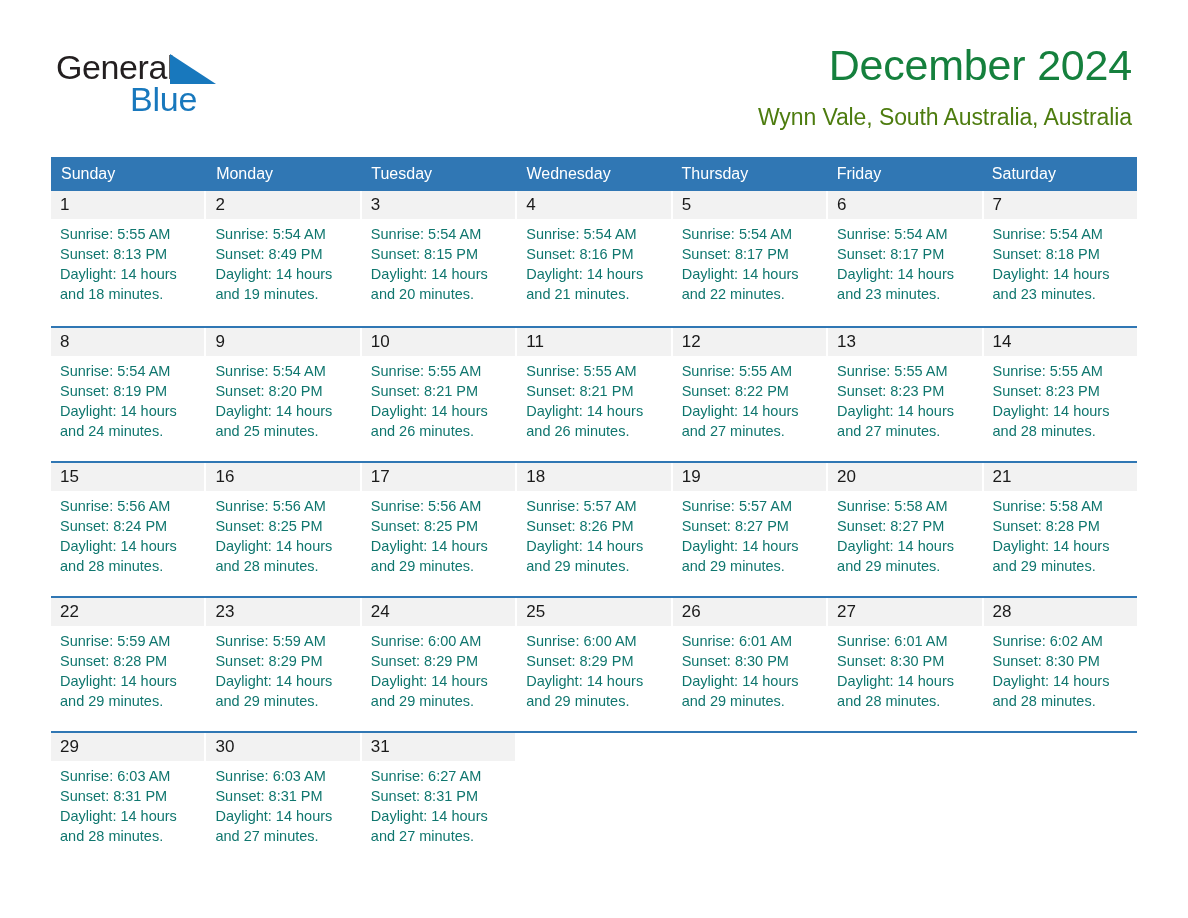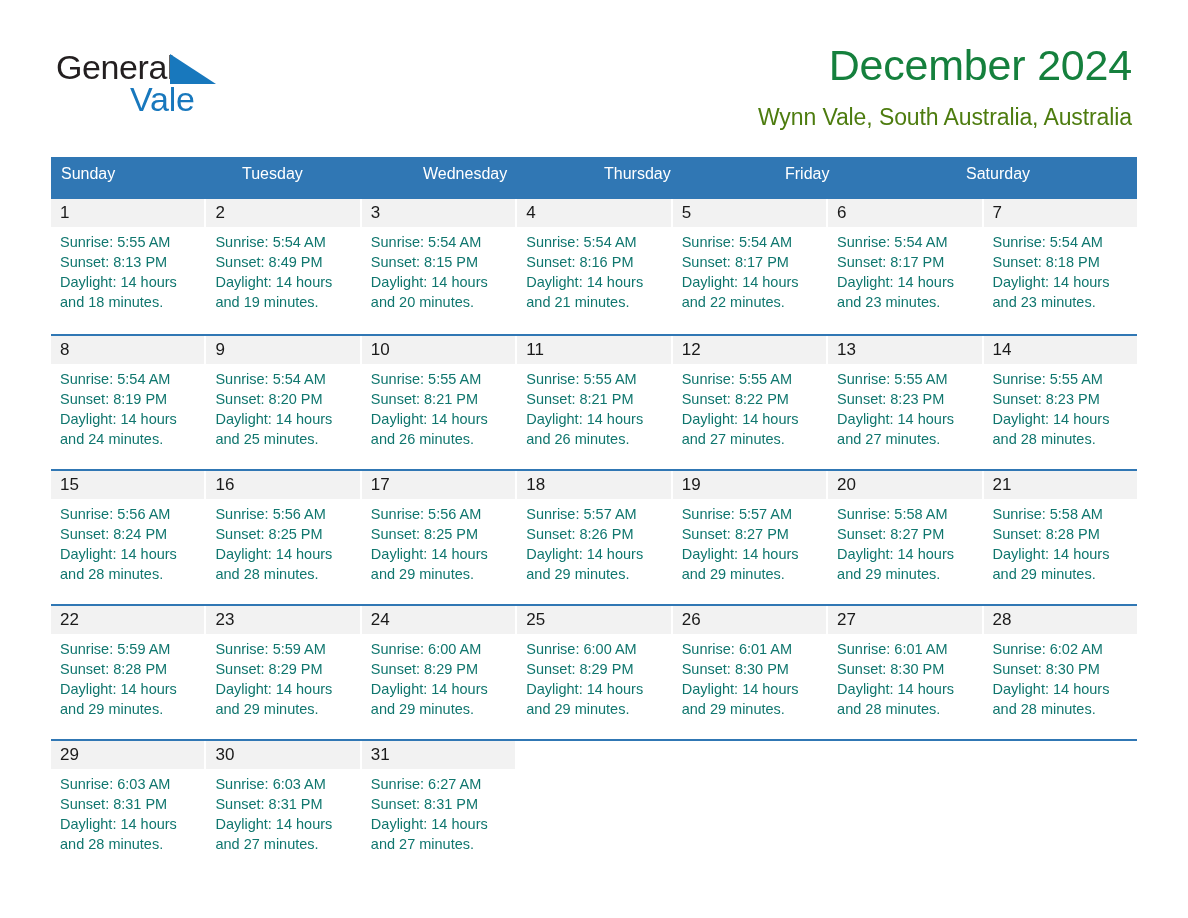--- a/index.html
+++ b/index.html
@@ -95,21 +95,21 @@
   .calendar {
     position: absolute;
     left: 51px;
     top: 157px;
     width: 1086px;
   }
 
   .weekday-header {
     display: flex;
     background: #3077b4;
-    height: 42px;
+    height: 34px;
     justify-content: center;
   }
   .weekday-cell {
     flex: 1 1 0;
     color: #ffffff;
     font-size: 16px;
     line-height: 34px;
     padding-left: 10px;
     box-sizing: border-box;
     white-space: nowrap;
@@ -169,34 +169,35 @@
 
   <div class="header">
 
     <div class="logo">
       <span class="logo-row1">
         <span class="logo-general">General</span><span class="logo-tri"><svg width="46" height="30" viewBox="0 0 46 30" xmlns="http://www.w3.org/2000/svg">
               <polygon points="0,0 46,30 0,30" fill="#1878bd"></polygon>
             </svg></span>
       </span>
       <span class="logo-row2">
-        <span class="logo-blue">Vale</span>
+        <span class="logo-blue">Blue</span>
       </span>
     </div>
 
     <div class="title-block">
       <h1 class="month-title">December 2024</h1>
       <h2 class="location-subtitle">Wynn Vale, South Australia, Australia</h2>
     </div>
   </div>
 
   <div class="calendar">
 
     <div class="weekday-header">
       <div class="weekday-cell">Sunday</div>
+      <div class="weekday-cell">Monday</div>
       <div class="weekday-cell">Tuesday</div>
       <div class="weekday-cell">Wednesday</div>
       <div class="weekday-cell">Thursday</div>
       <div class="weekday-cell">Friday</div>
       <div class="weekday-cell">Saturday</div>
     </div>
 
     <div class="week-row first">
       <div class="day-cell filled">
         <div class="day-number">1</div>

